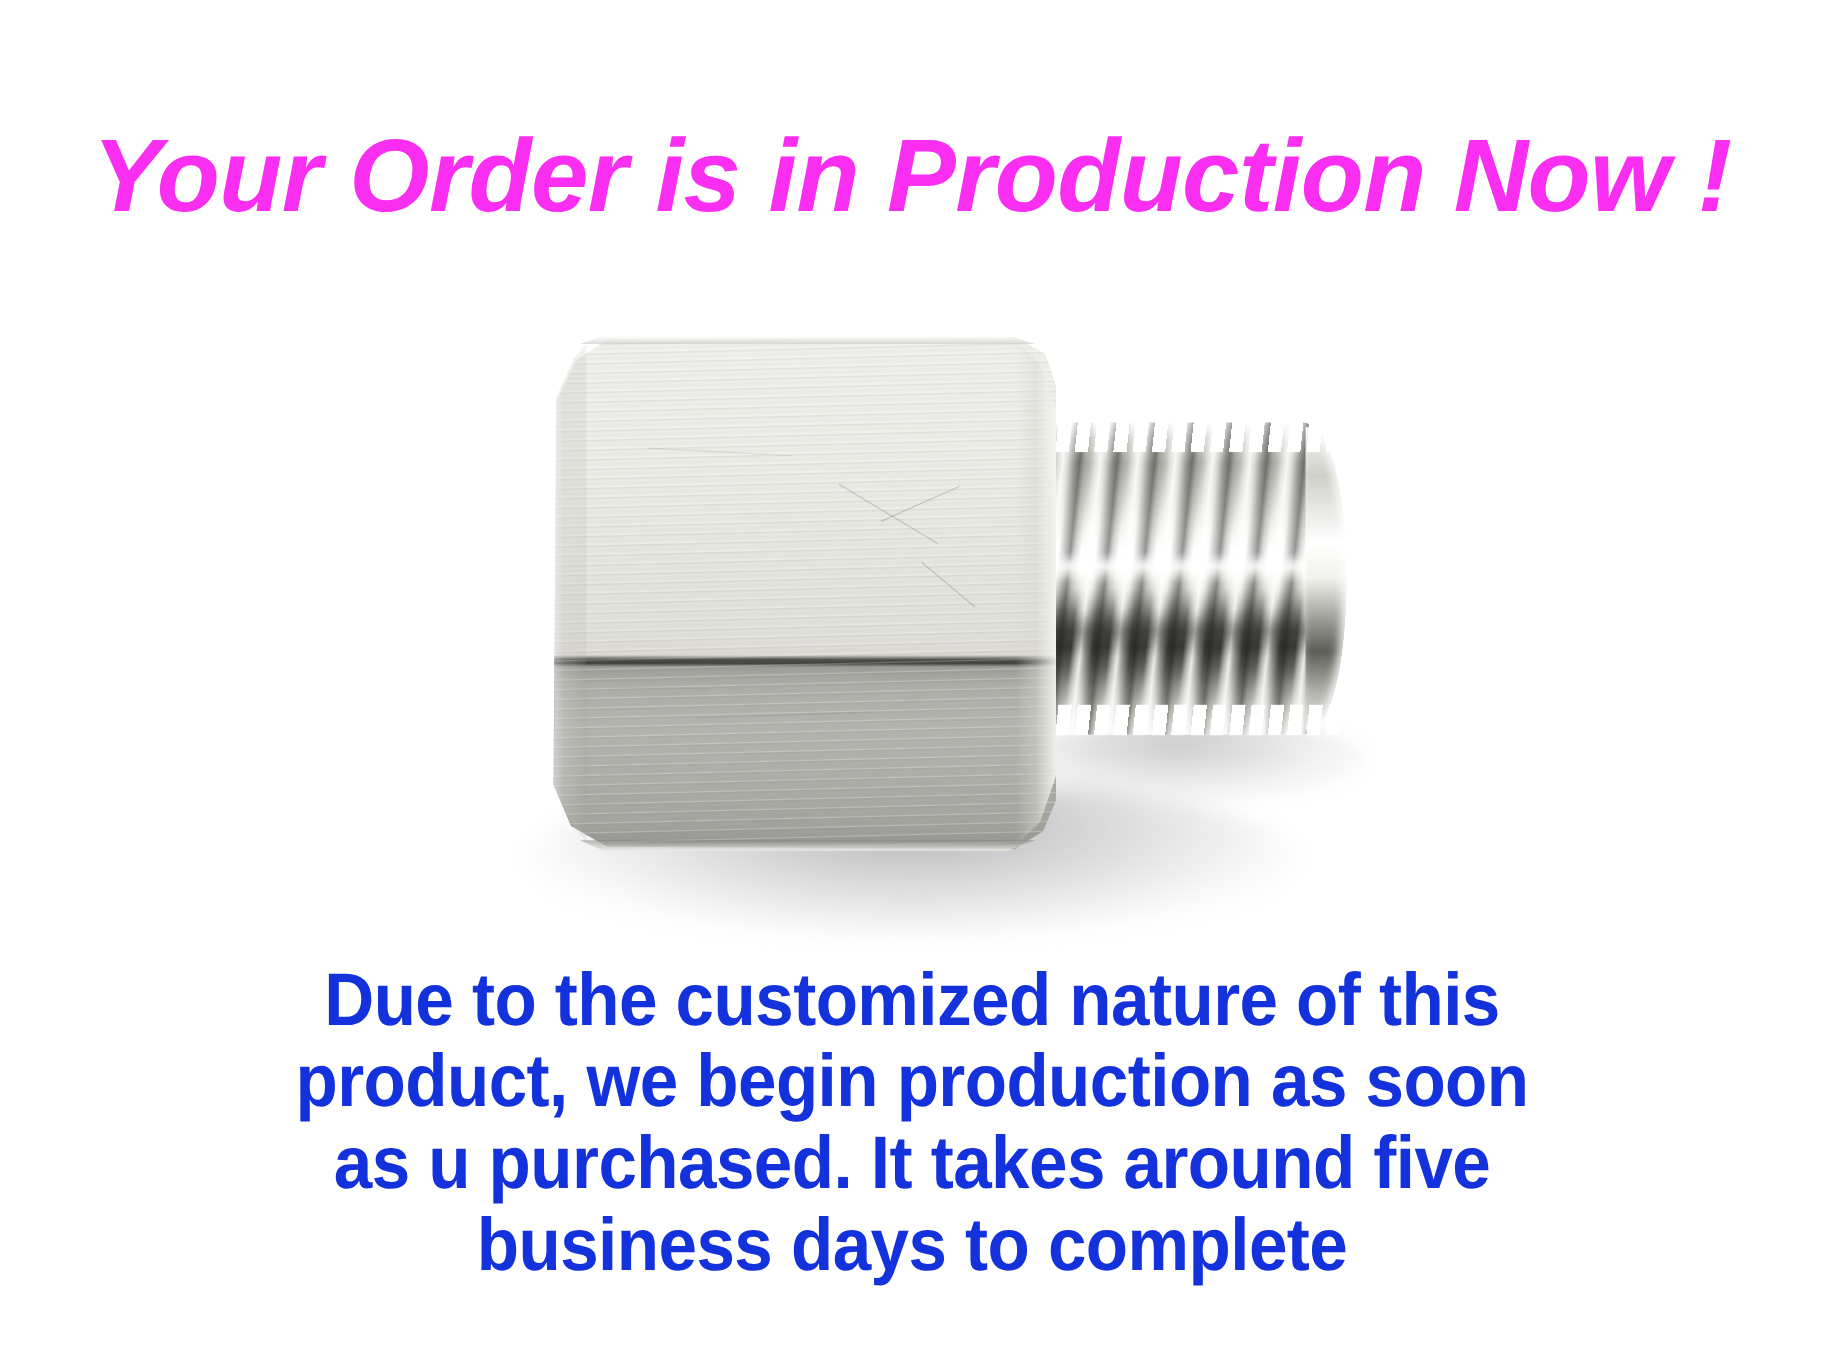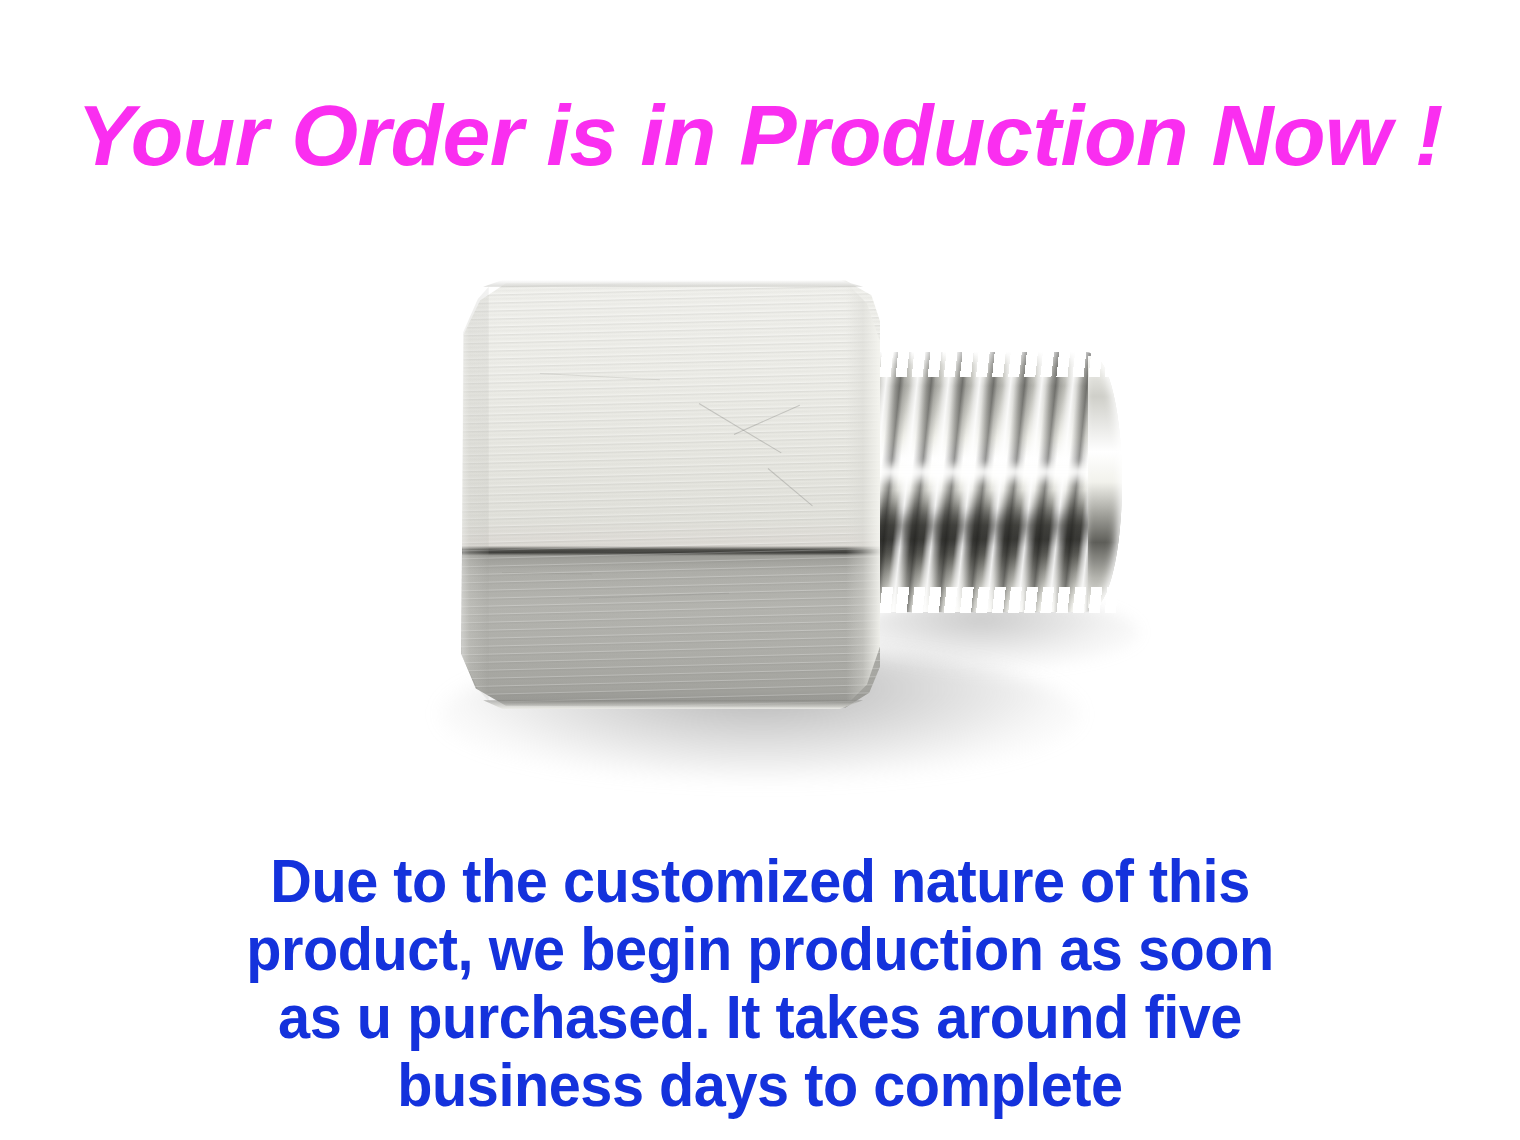--- a/index.html
+++ b/index.html
@@ -17,21 +17,21 @@
     width: 1520px;
     height: 1140px;
     background: #ffffff;
     overflow: hidden;
   }
 
   
   .headline {
     position: absolute;
     left: 0;
-    top: 92px;
+    top: 104px;
     width: 1520px;
     text-align: center;
     font-family: "Liberation Sans", sans-serif;
     font-weight: bold;
     font-style: italic;
     font-size: 86px;
     line-height: 1.0;
     letter-spacing: -0.5px;
     color: #fa2ef0;
     white-space: nowrap;
@@ -305,21 +305,20 @@
     top: 800px;
     width: 1520px;
     text-align: center;
     font-family: "Liberation Sans Narrow", "Liberation Sans", sans-serif;
     font-weight: bold;
     font-size: 62px;
     line-height: 68px;
     letter-spacing: -0.5px;
     color: #1432dc;
     user-select: none;
-    margin-top: 47px;
   }
   .body-text .ln {
     display: block;
     white-space: nowrap;
     transform: scaleX(0.93);
   }
 </style>
 </head>
 <body>
 

